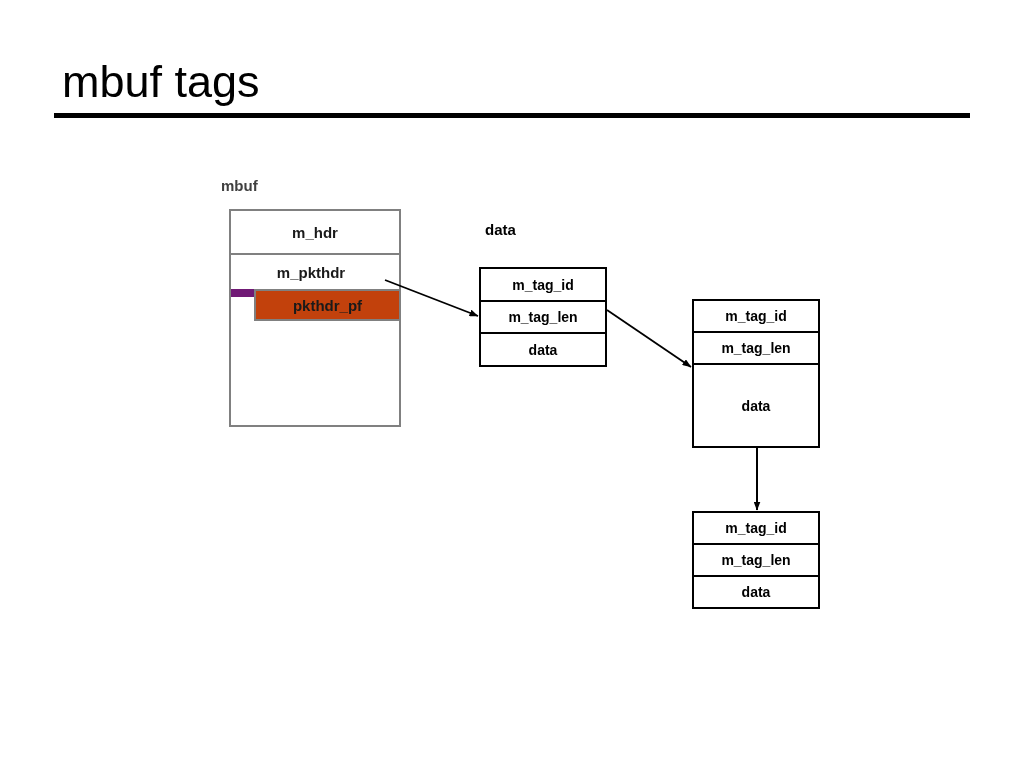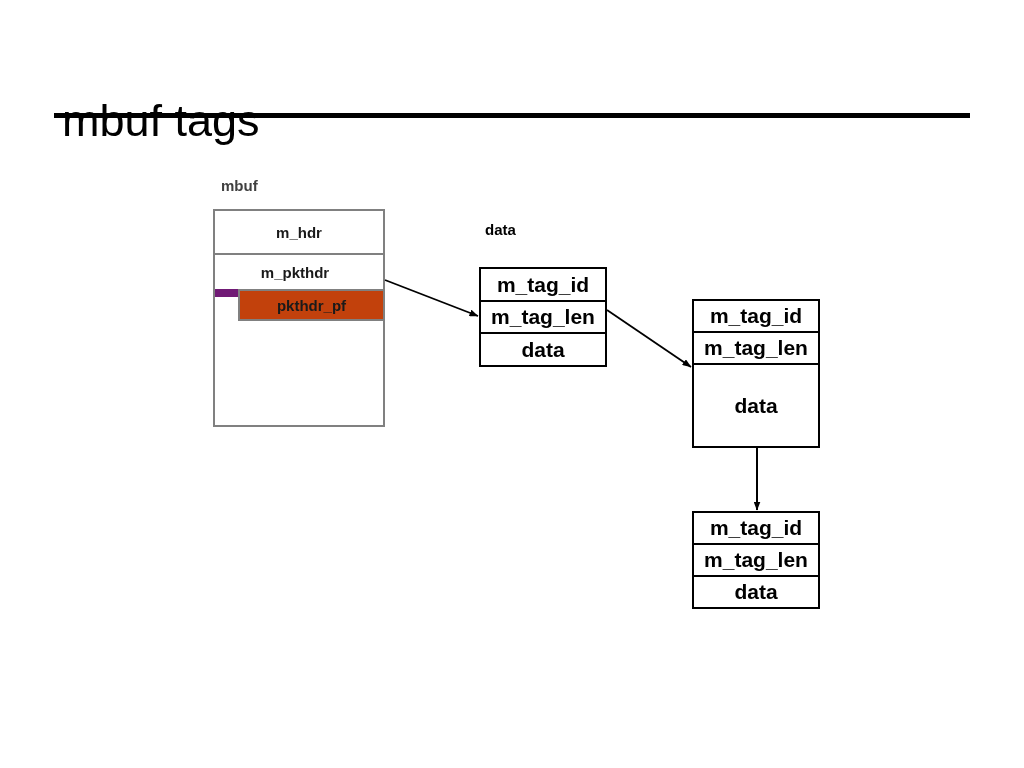--- a/index.html
+++ b/index.html
@@ -20,21 +20,20 @@
   #slide-title {
     position: absolute;
     left: 62px;
     top: 56px;
     font-size: 45px;
     font-weight: 400;
     color: #000000;
     letter-spacing: 0px;
     line-height: 52px;
     white-space: nowrap;
-    margin-top: 39px;
   }
   #title-rule {
     position: absolute;
     left: 54px;
     top: 113px;
     width: 916px;
     height: 5px;
     background: #000000;
   }
 
@@ -69,21 +68,21 @@
   }
   #caption-mtags {
     left: 485px;
     top: 221px;
     color: #000000;
   }
 
   
   #mbuf-box {
     position: absolute;
-    left: 213px;
+    left: 229px;
     top: 209px;
     width: 172px;
     height: 218px;
     border: 2px solid #808080;
     box-sizing: border-box;
     background: #ffffff;
   }
   .mbuf-row {
     position: absolute;
     left: 0;
@@ -135,21 +134,21 @@
     position: absolute;
     box-sizing: border-box;
     border: 2px solid #000000;
     background: #ffffff;
   }
   .mtag-row {
     box-sizing: border-box;
     display: flex;
     align-items: center;
     justify-content: center;
-    font-size: 21px;
+    font-size: 14px;
     font-weight: bold;
     color: #000000;
   }
   .mtag-row.divider {
     border-bottom: 2px solid #000000;
   }
 
   #mtag-1 { left: 479px; top: 267px; width: 128px; height: 100px; }
   #mtag-1 .r1 { height: 33px; }
   #mtag-1 .r2 { height: 32px; }

